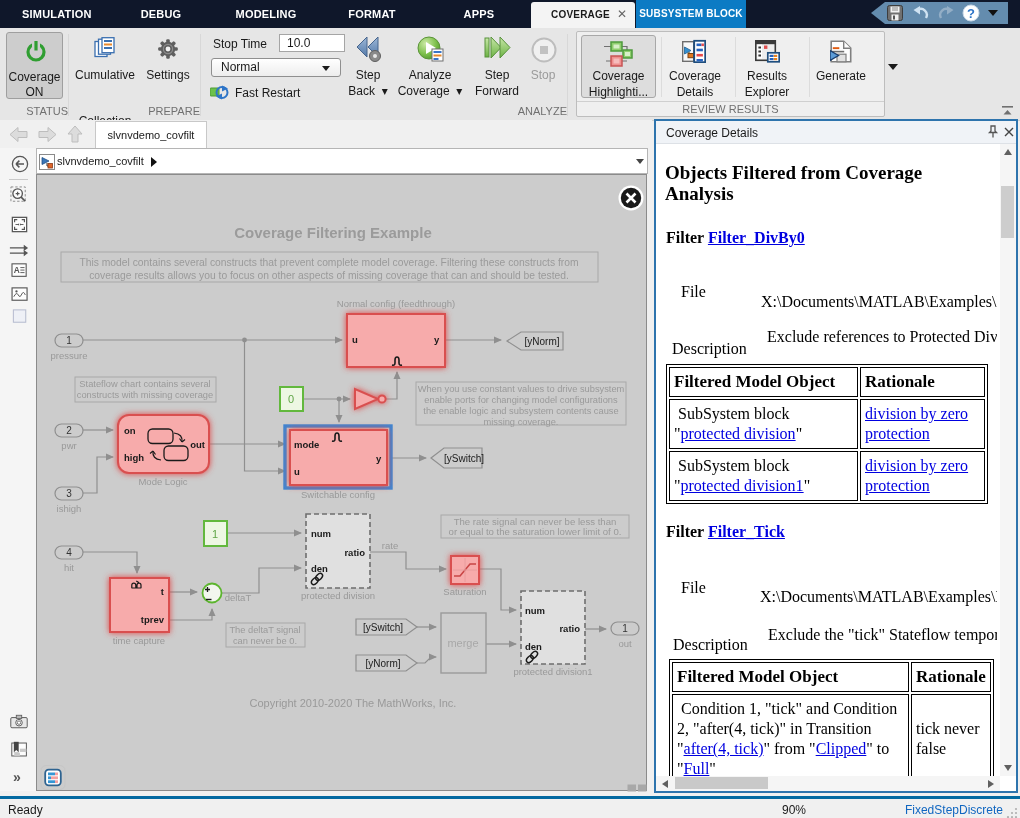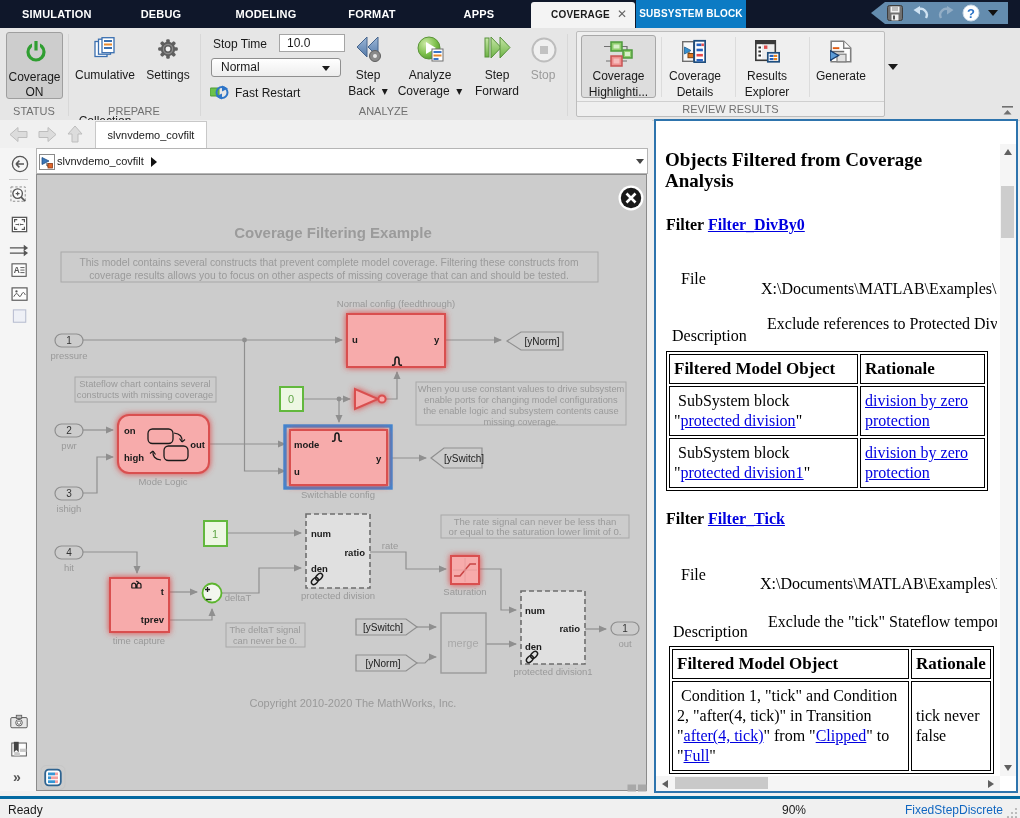--- a/index.html
+++ b/index.html
@@ -10,37 +10,37 @@
   #menubar{position:absolute;left:0;top:0;width:1020px;height:28px;background:#0f172a;}
   .mtab{position:absolute;top:0;height:28px;line-height:28px;color:#fff;font-size:11px;font-weight:bold;text-align:center;letter-spacing:0.2px;}
   #tab-coverage{position:absolute;left:531px;top:2px;width:104px;height:26px;background:#f4f4f4;border-radius:3px 3px 0 0;}
   #tab-coverage span{position:absolute;left:20px;top:7px;font-size:10px;font-weight:bold;color:#1a1a1a;letter-spacing:0.2px;}
   #tab-coverage .x{position:absolute;left:86px;top:5px;font-size:12px;font-weight:normal;color:#666;letter-spacing:0;}
   #tab-subsys{position:absolute;left:636px;top:0;width:110px;height:28px;background:#0c7bc4;color:#fff;font-size:10px;font-weight:bold;text-align:center;line-height:28px;letter-spacing:0.2px;white-space:nowrap;}
   #qat{position:absolute;left:871px;top:2px;width:137px;height:22px;background:#648cae;clip-path:polygon(0 50%,14px 0,100% 0,100% 100%,14px 100%);}
   
   #ribbon{position:absolute;left:0;top:28px;width:1020px;height:92px;background:#e6e6e6;border-bottom:1px solid #d0d0d0;}
   .rdiv{position:absolute;top:6px;height:82px;width:1px;background:#d8d8d8;}
-  .seclabel{position:absolute;top:77px;height:14px;font-size:11px;color:#707070;text-align:center;}
+  .seclabel{position:absolute;top:77px;height:14px;font-size:11px;color:#707070;text-align:right;}
   .btext{position:absolute;font-size:12px;color:#1a1a1a;text-align:center;white-space:nowrap;}
   .gray{color:#9b9b9b;}
   
   #docbar{position:absolute;left:0;top:120px;width:652px;height:28px;background:#f0f0f0;}
   #doctab{position:absolute;left:95px;top:1px;width:112px;height:27px;background:#fff;border:1px solid #c8c8c8;border-bottom:none;box-sizing:border-box;font-size:11px;color:#1a1a1a;text-align:center;line-height:26px;}
   
   #crumb{position:absolute;left:36px;top:148px;width:612px;height:26px;background:#fff;border:1px solid #b5b5b5;box-sizing:border-box;}
   #crumbtxt{position:absolute;left:20px;top:6px;font-size:11px;color:#1a1a1a;}
   
   #palette{position:absolute;left:0;top:148px;width:36px;height:643px;background:#f5f5f5;}
   
   #canvas{position:absolute;left:36px;top:174px;width:611px;height:617px;background:#cccccc;border:1px solid #8b8b8b;box-sizing:border-box;}
   
   #panel{position:absolute;left:654px;top:119px;width:364px;height:674px;background:#fff;border:2px solid #2e74ad;box-sizing:border-box;}
   #paneltitle{position:absolute;left:0;top:0;width:100%;height:23px;background:#f0f3f7;border-bottom:1px solid #dde1e6;box-sizing:border-box;font-size:12px;color:#1a1a1a;}
-  #panelbody{position:absolute;left:0;top:23px;width:341px;height:632px;overflow:hidden;background:#fff;font-family:"Liberation Serif",serif;color:#000;}
+  #panelbody{position:absolute;left:0;top:36px;width:341px;height:632px;overflow:hidden;background:#fff;font-family:"Liberation Serif",serif;color:#000;}
   #panelbody a{color:#0000e0;text-decoration:underline;}
   .ptable{position:absolute;table-layout:fixed;border-collapse:separate;border-spacing:2px;border:1px solid #000;font-family:"Liberation Serif",serif;font-size:16px;line-height:20px;}
   .ptable th,.ptable td{border:1px solid #000;padding:4px 4px;text-align:left;vertical-align:middle;}
   .ptable th{font-size:17px;}
   .ptable th{font-weight:bold;}
   
   #statusbar{position:absolute;left:0;top:796px;width:1020px;height:22px;background:#f0f0f0;border-top:3px solid #0369a1;box-sizing:border-box;font-size:12px;color:#1a1a1a;}
 </style>
 </head>
 <body>
@@ -535,20 +535,29 @@
     <rect x="50" y="775.4" width="7" height="2.8" fill="#f4a0a0"></rect>
     <rect x="47" y="779.3" width="7" height="2.8" fill="#3595d4"></rect>
     <rect x="54" y="779.3" width="3" height="2.8" fill="#f4a0a0"></rect>
 
     <rect x="626.5" y="783.5" width="8.5" height="7" fill="#a8a8a8"></rect>
     <rect x="637" y="783.5" width="8.5" height="7" fill="#a8a8a8"></rect>
   </svg>
   </div>
 
   <div id="panel">
+    <div id="paneltitle">
+      <span style="position:absolute;left:10px;top:5px;">Coverage Details</span>
+      <svg style="position:absolute;left:331px;top:4px;" width="12" height="14" viewBox="0 0 12 14">
+        <path d="M4,1 h4 v5 l1.5,1.5 h-7 L4,6 z M6,7.5 v5" stroke="#555" stroke-width="1.3" fill="none"></path>
+      </svg>
+      <svg style="position:absolute;left:348px;top:6px;" width="10" height="10" viewBox="0 0 10 10">
+        <path d="M1,1 L9,9 M9,1 L1,9" stroke="#444" stroke-width="1.4"></path>
+      </svg>
+    </div>
     <div id="panelbody">
       <div class="abs" style="left:9px;top:5px;width:272px;font-size:19px;font-weight:bold;line-height:21px;">Objects Filtered from Coverage Analysis</div>
       <div class="abs" style="left:10px;top:72px;font-size:16px;font-weight:bold;">Filter <a href="#">Filter_DivBy0</a></div>
       <div class="abs" style="left:25px;top:126px;font-size:16px;">File</div>
       <div class="abs" style="left:105px;top:136px;width:236px;font-size:16px;white-space:nowrap;overflow:hidden;">X:\Documents\MATLAB\Examples\M</div>
       <div class="abs" style="left:16px;top:183px;font-size:16px;">Description</div>
       <div class="abs" style="left:111px;top:171px;width:230px;font-size:16px;white-space:nowrap;overflow:hidden;">Exclude references to Protected Divis</div>
       <table class="ptable" style="left:10px;top:207px;width:322px;">
         <tbody>
             <tr>

